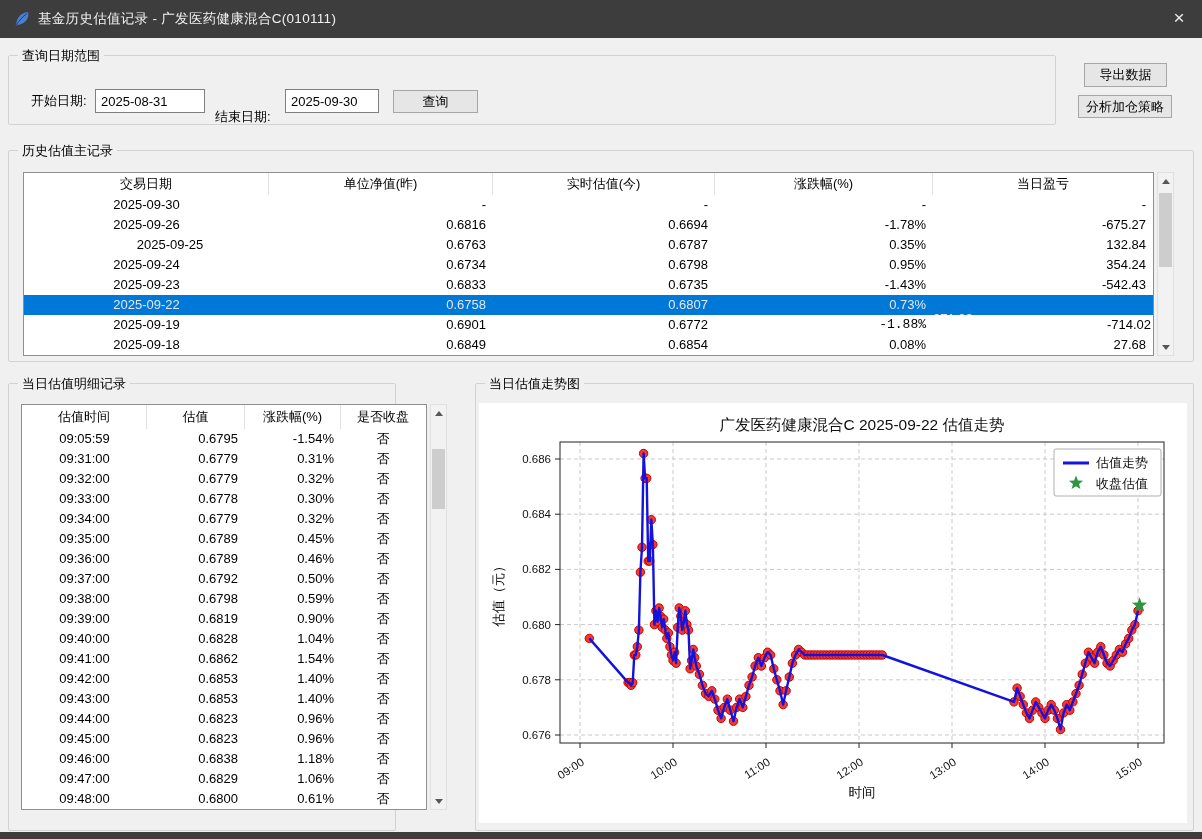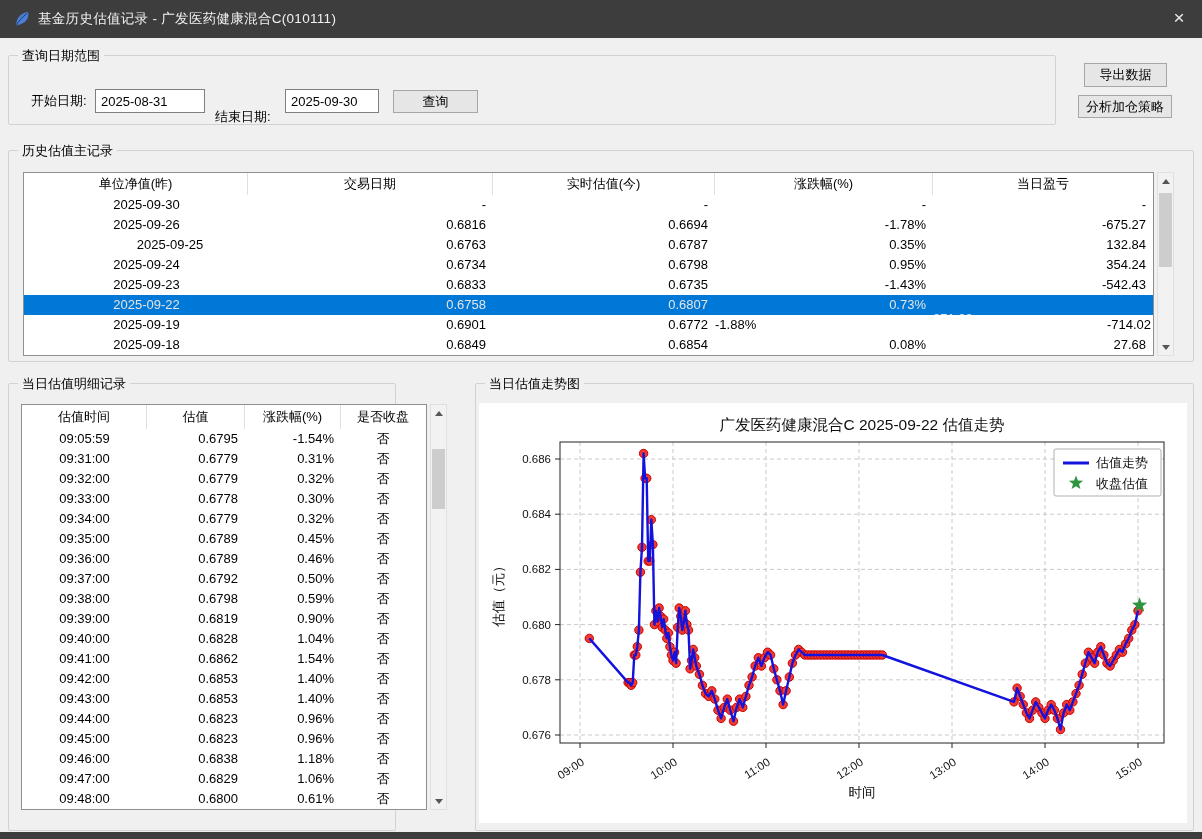--- a/index.html
+++ b/index.html
@@ -82,22 +82,22 @@
     <button class="btn" id="query-btn">查询</button>
   </div>
 
   <button class="btn" id="export-btn">导出数据</button>
   <button class="btn" id="analyze-btn">分析加仓策略</button>
 
   <div class="groupbox gb-history">
     <span class="gb-label">历史估值主记录</span>
     <div class="ttable" id="history-table">
         <div class="thead" style="height: 22px; line-height: 22px;">
+          <span style="width: 245px; border-right: 1px solid rgb(224, 224, 224);">交易日期</span>
           <span style="width: 224px; border-right: 1px solid rgb(224, 224, 224);">单位净值(昨)</span>
-          <span style="width: 245px; border-right: 1px solid rgb(224, 224, 224);">交易日期</span>
           <span style="width: 222px; border-right: 1px solid rgb(224, 224, 224);">实时估值(今)</span>
           <span style="width: 218px; border-right: 1px solid rgb(224, 224, 224);">涨跌幅(%)</span>
           <span style="width: 220px;">当日盈亏</span>
         </div>
         <div class="trow" style="height: 20px; line-height: 20px;">
           <span style="width: 245px; text-align: center;">2025-09-30</span>
           <span style="width: 224px; text-align: right; padding-right: 7px;">-</span>
           <span style="width: 222px; text-align: right; padding-right: 7px;">-</span>
           <span style="width: 218px; text-align: right; padding-right: 7px;">-</span>
           <span style="width: 220px; text-align: right; padding-right: 7px;">-</span>
@@ -134,21 +134,21 @@
           <span style="width: 245px; text-align: center;">2025-09-22</span>
           <span style="width: 224px; text-align: right; padding-right: 7px;">0.6758</span>
           <span style="width: 222px; text-align: right; padding-right: 7px;">0.6807</span>
           <span style="width: 218px; text-align: right; padding-right: 7px;">0.73%</span>
           <span style="width: 220px; padding-right: 7px; margin-top: 14px;">271.22</span>
         </div>
         <div class="trow" style="height: 20px; line-height: 20px;">
           <span style="width: 245px; text-align: center;">2025-09-19</span>
           <span style="width: 224px; text-align: right; padding-right: 7px;">0.6901</span>
           <span style="width: 222px; text-align: right; padding-right: 7px;">0.6772</span>
-          <span style="width: 218px; padding-right: 7px;">-1.88%</span>
+          <span style="width: 218px; text-align: right; padding-right: 7px; font-family: Liberation Mono, monospace;">-1.88%</span>
           <span style="width: 220px; text-align: right; padding-right: 2px;">-714.02</span>
         </div>
         <div class="trow" style="height: 20px; line-height: 20px;">
           <span style="width: 245px; text-align: center;">2025-09-18</span>
           <span style="width: 224px; text-align: right; padding-right: 7px;">0.6849</span>
           <span style="width: 222px; text-align: right; padding-right: 7px;">0.6854</span>
           <span style="width: 218px; text-align: right; padding-right: 7px;">0.08%</span>
           <span style="width: 220px; text-align: right; padding-right: 7px;">27.68</span>
         </div>
       </div>

